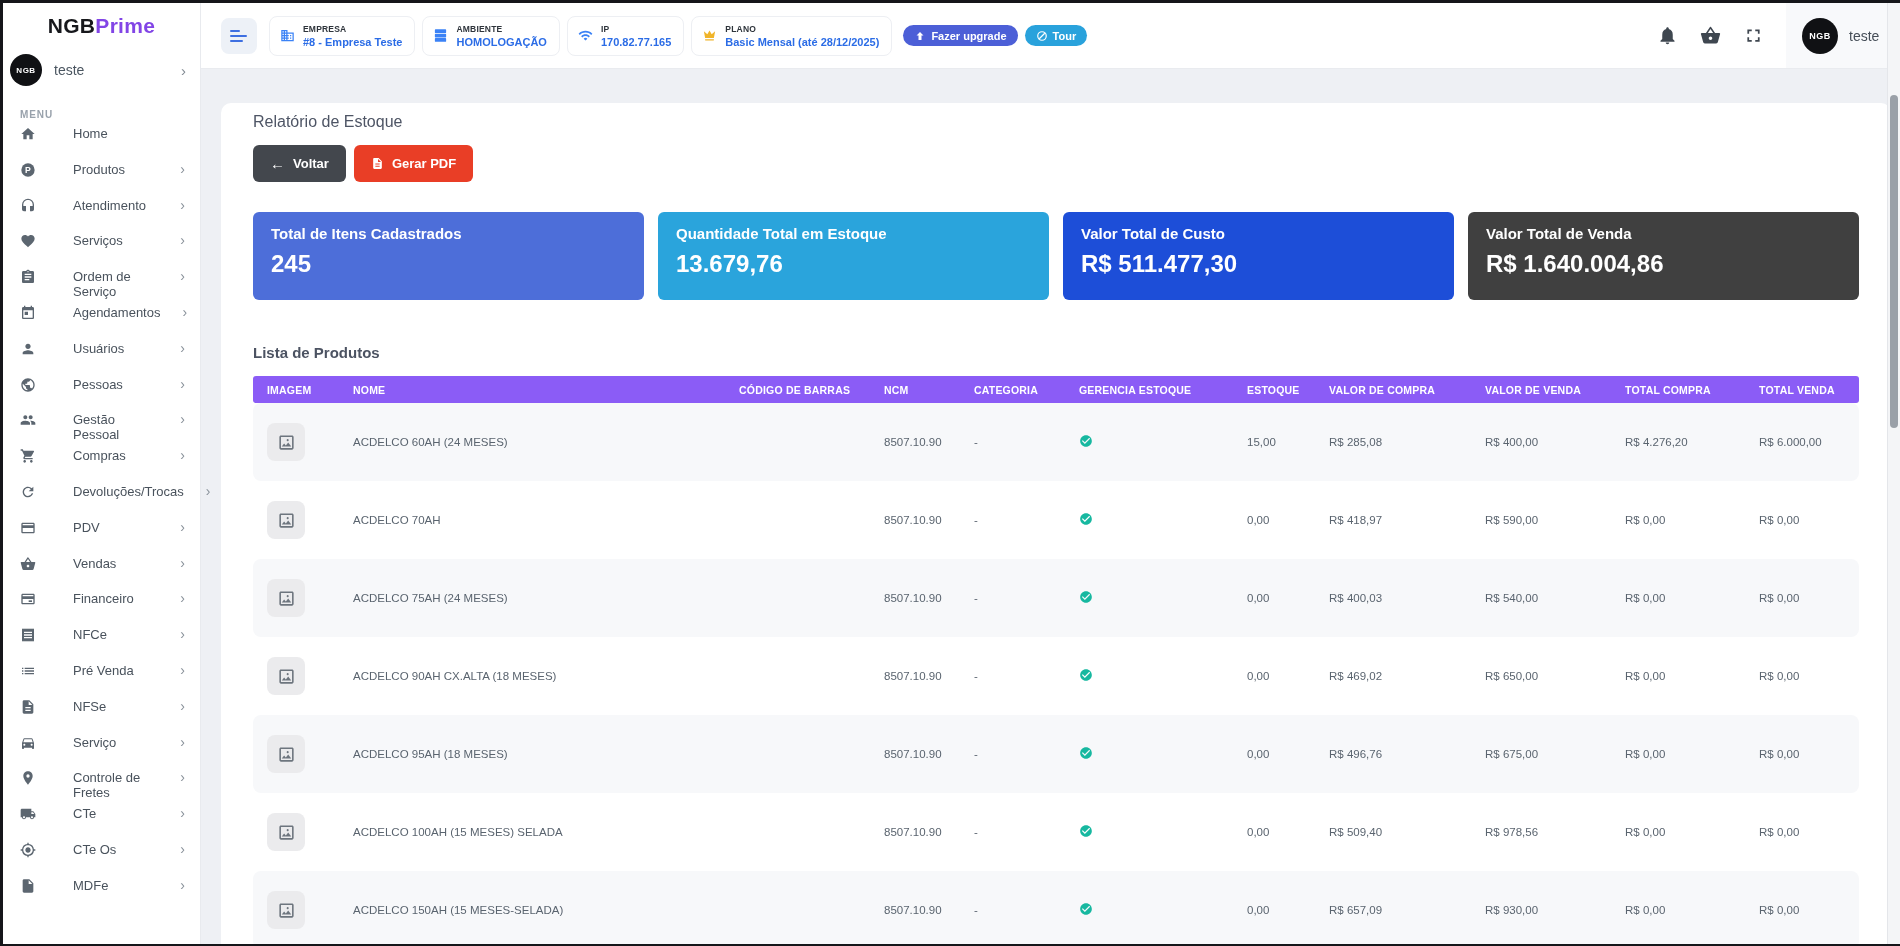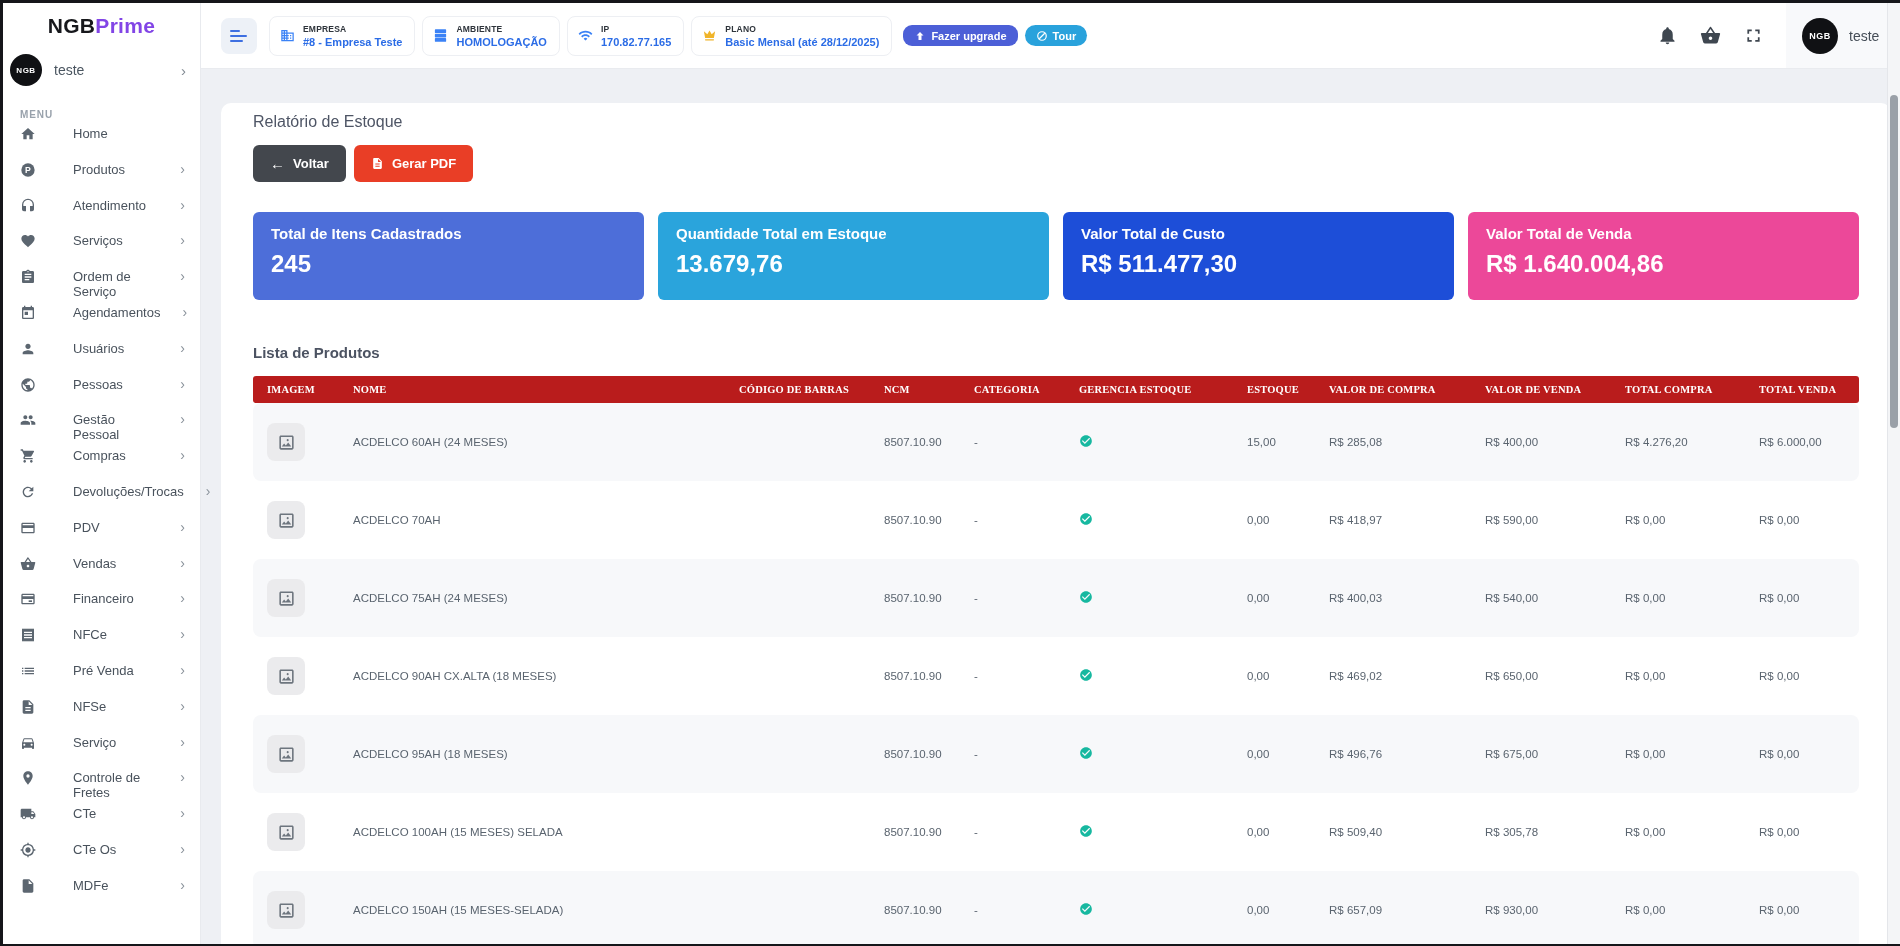--- a/index.html
+++ b/index.html
@@ -38,21 +38,21 @@
   .hamburger i { display:block; height:2px; border-radius:2px; background:#3e6fe1; }
   .hamburger i:nth-child(1){ width:10px; } .hamburger i:nth-child(2){ width:17px; } .hamburger i:nth-child(3){ width:13px; }
   .chips { display:flex; align-items:center; gap:7px; margin-left:12px; }
   .chip { display:flex; align-items:center; gap:8px; background:#fff; border:1px solid #edeff3;
           border-radius:8px; padding:5px 12px 5px 10px; height:40px; cursor:pointer; }
   .chip-ic { width:15px; height:15px; } .chip-ic svg { width:15px; height:15px; fill:currentColor; display:block; }
   .chip-label { font-size:8.5px; font-weight:bold; color:#2e343b; letter-spacing:.2px; }
   .chip-value { font-size:11px; font-weight:bold; color:#2b6ce6; margin-top:2px; white-space:nowrap; }
   .pill-btn { height:21px; border:none; border-radius:12px; color:#fff; font-size:11px; font-weight:bold;
               display:flex; align-items:center; gap:5px; padding:0 11px; cursor:pointer; font-family:inherit; }
-  .pill-up { background:#4c5fd7; margin-left:11px;border-radius:9px; }
+  .pill-up { background:#4c5fd7; margin-left:11px; }
   .pill-tour { background:#29a2dc; margin-left:7px; }
   .pill-ic { display:inline-flex; } .pill-ic svg { width:12px; height:12px; display:block; }
   .topbar-right { margin-left:auto; display:flex; align-items:center; height:100%; }
   .icon-btn { background:none; border:none; width:22px; height:22px; margin-right:21px; color:#3f4750;
               cursor:pointer; padding:0; }
   .icon-btn svg { width:21px; height:21px; fill:currentColor; display:block; }
   .user-panel { height:100%; background:#f8f9fb; display:flex; align-items:center; gap:11px;
                 padding:0 20px 0 16px; min-width:114px; cursor:pointer; }
   .user-name { font-size:14px; color:#454d57; }
 
@@ -70,23 +70,23 @@
 
   .cards { display:grid; grid-template-columns:repeat(4,1fr); gap:14px; margin-top:30px; }
   .scard { border-radius:6px; color:#fff; height:88px; padding:13px 18px; }
   .scard-label { font-size:15px; font-weight:bold; }
   .scard-value { font-size:24px; font-weight:bold; margin-top:8px; }
 
   .list-heading { margin-top:44px; font-size:15px; color:#4c5362; }
 
   
   .ptable { margin-top:15px; --cols:86px 386px 145px 90px 105px 168px 82px 156px 140px 134px 100px; }
-  .thead { display:grid; grid-template-columns:var(--cols); align-items:center; background:#b91c1c;
+  .thead { display:grid; grid-template-columns:var(--cols); align-items:center; background:#8b5cf6;
            color:#fff; height:27px; font-size:10.5px; font-weight:bold; border-radius:3px;
-           padding-left:14px; letter-spacing:.2px;font-family:Liberation Serif, serif; }
+           padding-left:14px; letter-spacing:.2px; }
   .trow { display:grid; grid-template-columns:var(--cols); align-items:center; height:78px;
           padding-left:14px; font-size:11.5px; color:#5a646f; border-radius:8px; }
   .trow:nth-child(odd) { background:#f7f8fa; }
   .img-ph { width:38px; height:38px; border-radius:8px; background:#ebebed; display:flex;
             align-items:center; justify-content:center; color:#6d757e; }
   .img-ph svg { width:19px; height:19px; fill:currentColor; display:block; }
   .check-ic { width:14px; height:14px; display:inline-flex; }
   .check-ic svg { width:14px; height:14px; display:block; }
 
   
@@ -430,21 +430,21 @@
           <div class="scard-value">245</div>
         </div>
         <div class="scard" style="background: rgb(42, 164, 220);">
           <div class="scard-label">Quantidade Total em Estoque</div>
           <div class="scard-value">13.679,76</div>
         </div>
         <div class="scard" style="background: #1d4ed8;">
           <div class="scard-label">Valor Total de Custo</div>
           <div class="scard-value">R$ 511.477,30</div>
         </div>
-        <div class="scard" style="background: #ec4899;">
+        <div class="scard" style="background: #404040;">
           <div class="scard-label">Valor Total de Venda</div>
           <div class="scard-value">R$ 1.640.004,86</div>
         </div>
       </div>
 
     <h2 class="list-heading">Lista de Produtos</h2>
 
     <div class="ptable">
       <div class="thead">
           <span>IMAGEM</span>
@@ -611,21 +611,21 @@
             <span></span>
             <span>8507.10.90</span>
             <span>-</span>
             <span><span class="check-ic" style="color:#17b8a0">
                 <svg viewBox="0 0 24 24" fill="currentColor">
                   <path d="M12 2C6.48 2 2 6.48 2 12s4.48 10 10 10 10-4.48 10-10S17.52 2 12 2zm-2 15l-5-5 1.41-1.41L10 14.17l7.59-7.59L19 8l-9 9z"></path>
                 </svg>
               </span></span>
             <span>0,00</span>
             <span>R$ 509,40</span>
-            <span>R$ 305,78</span>
+            <span>R$ 978,56</span>
             <span>R$ 0,00</span>
             <span>R$ 0,00</span>
           </div>
           <div class="trow">
             <span>
               <span class="img-ph">
                 <span>
                   <svg viewBox="0 0 24 24" fill="currentColor">
                     <path d="M19 5v14H5V5h14m0-2H5c-1.1 0-2 .9-2 2v14c0 1.1.9 2 2 2h14c1.1 0 2-.9 2-2V5c0-1.1-.9-2-2-2z"></path>
                     <circle cx="13.5" cy="9" r="1.3"></circle>

